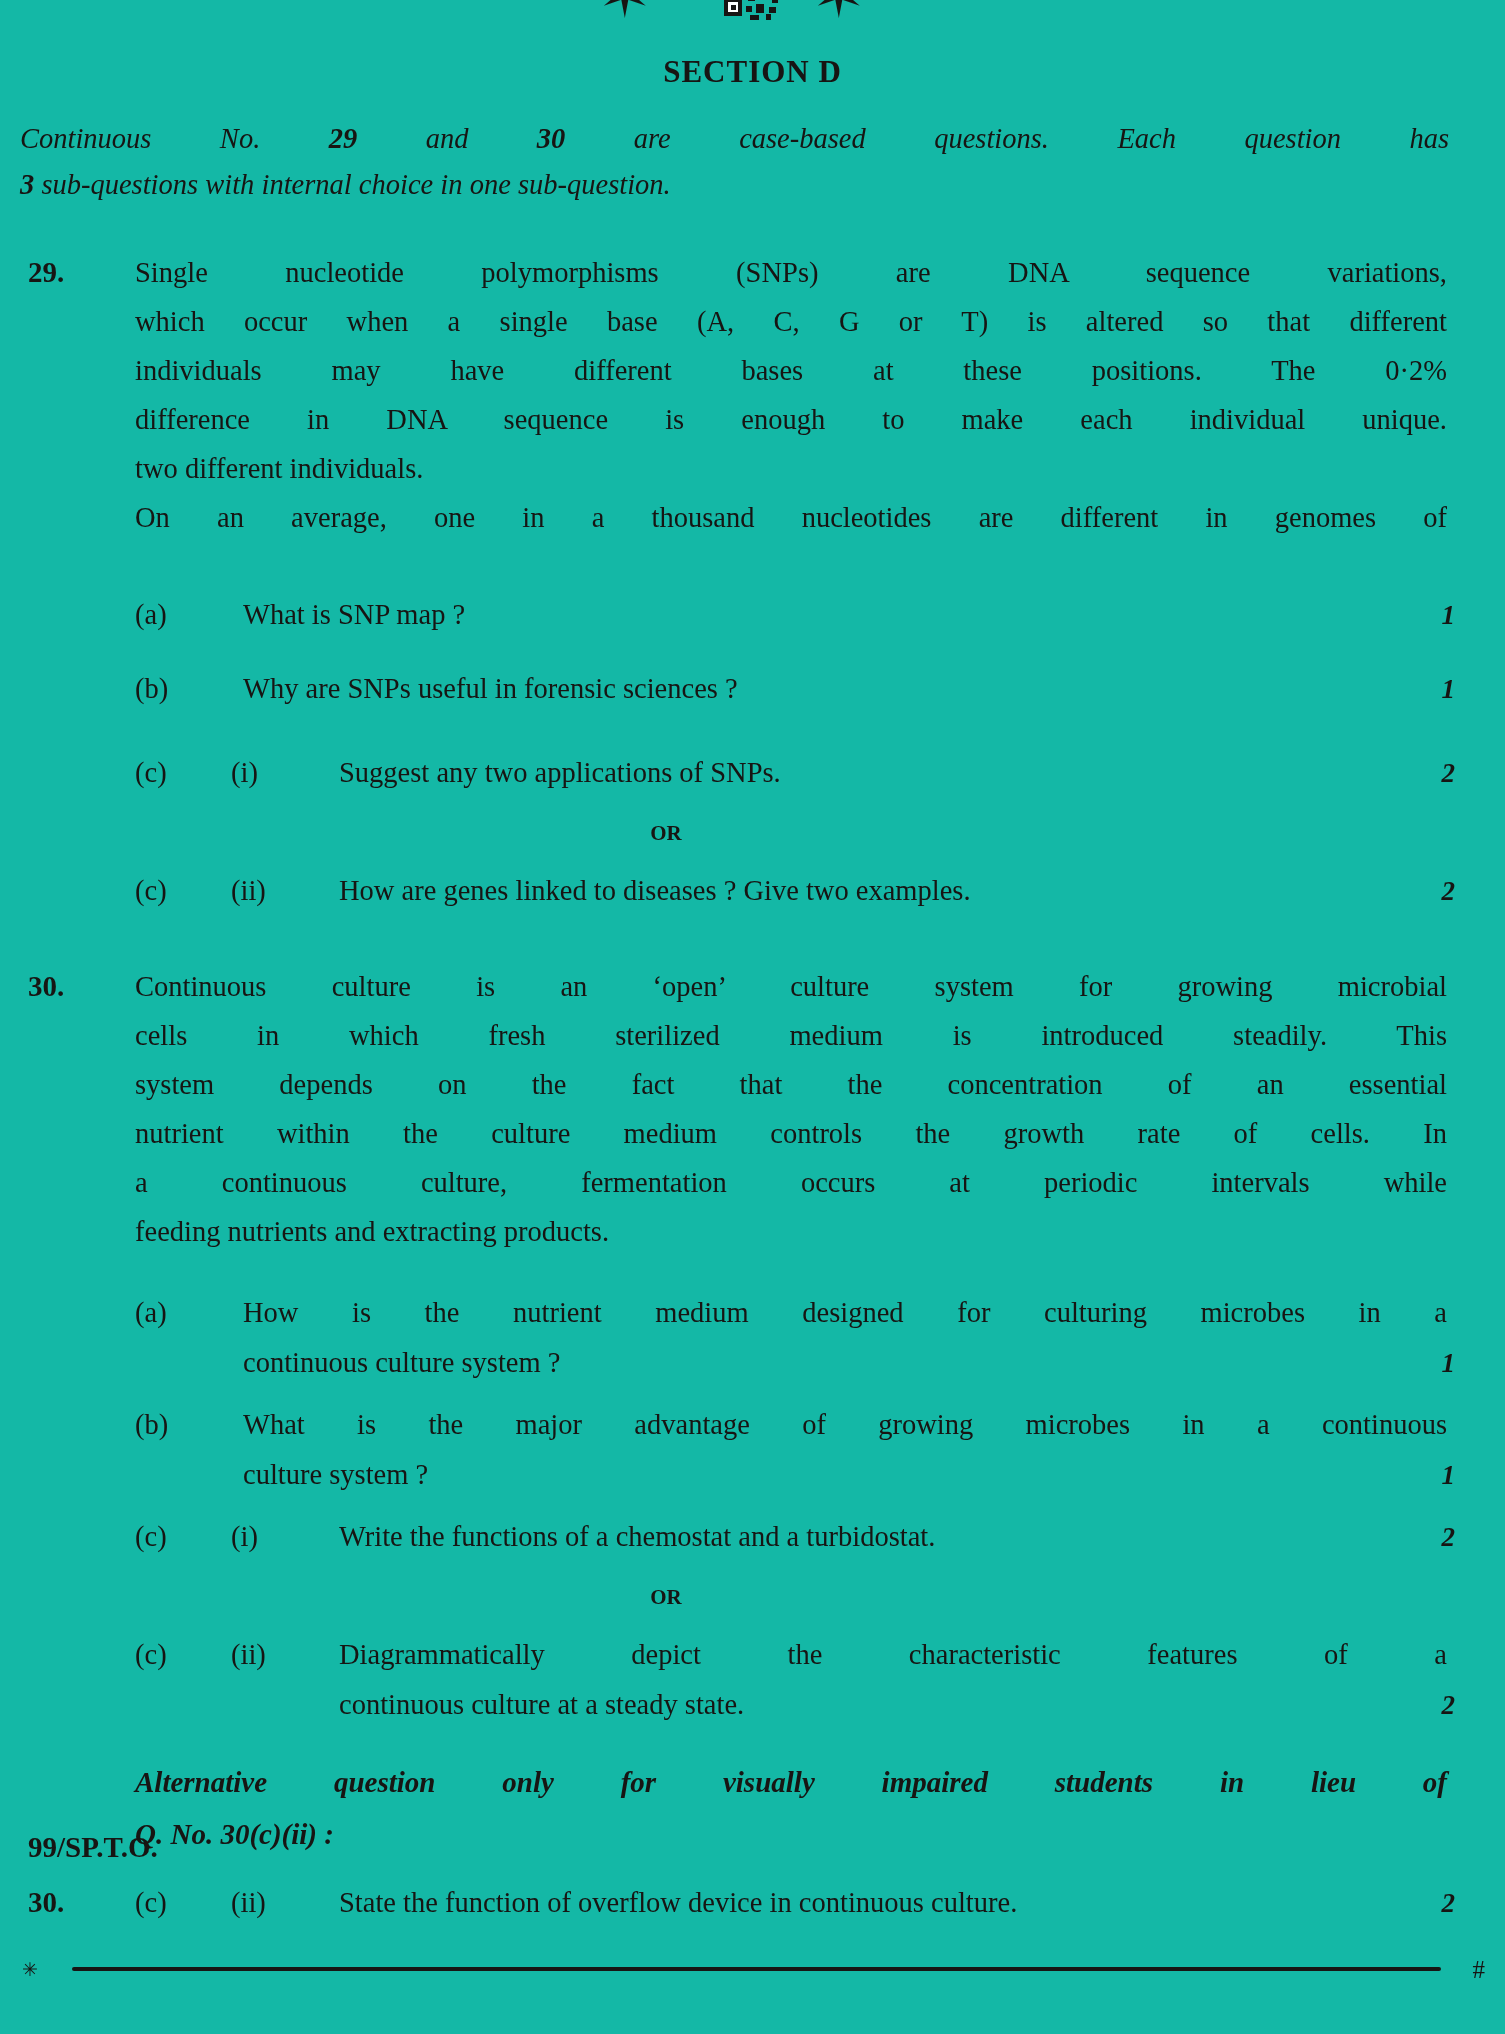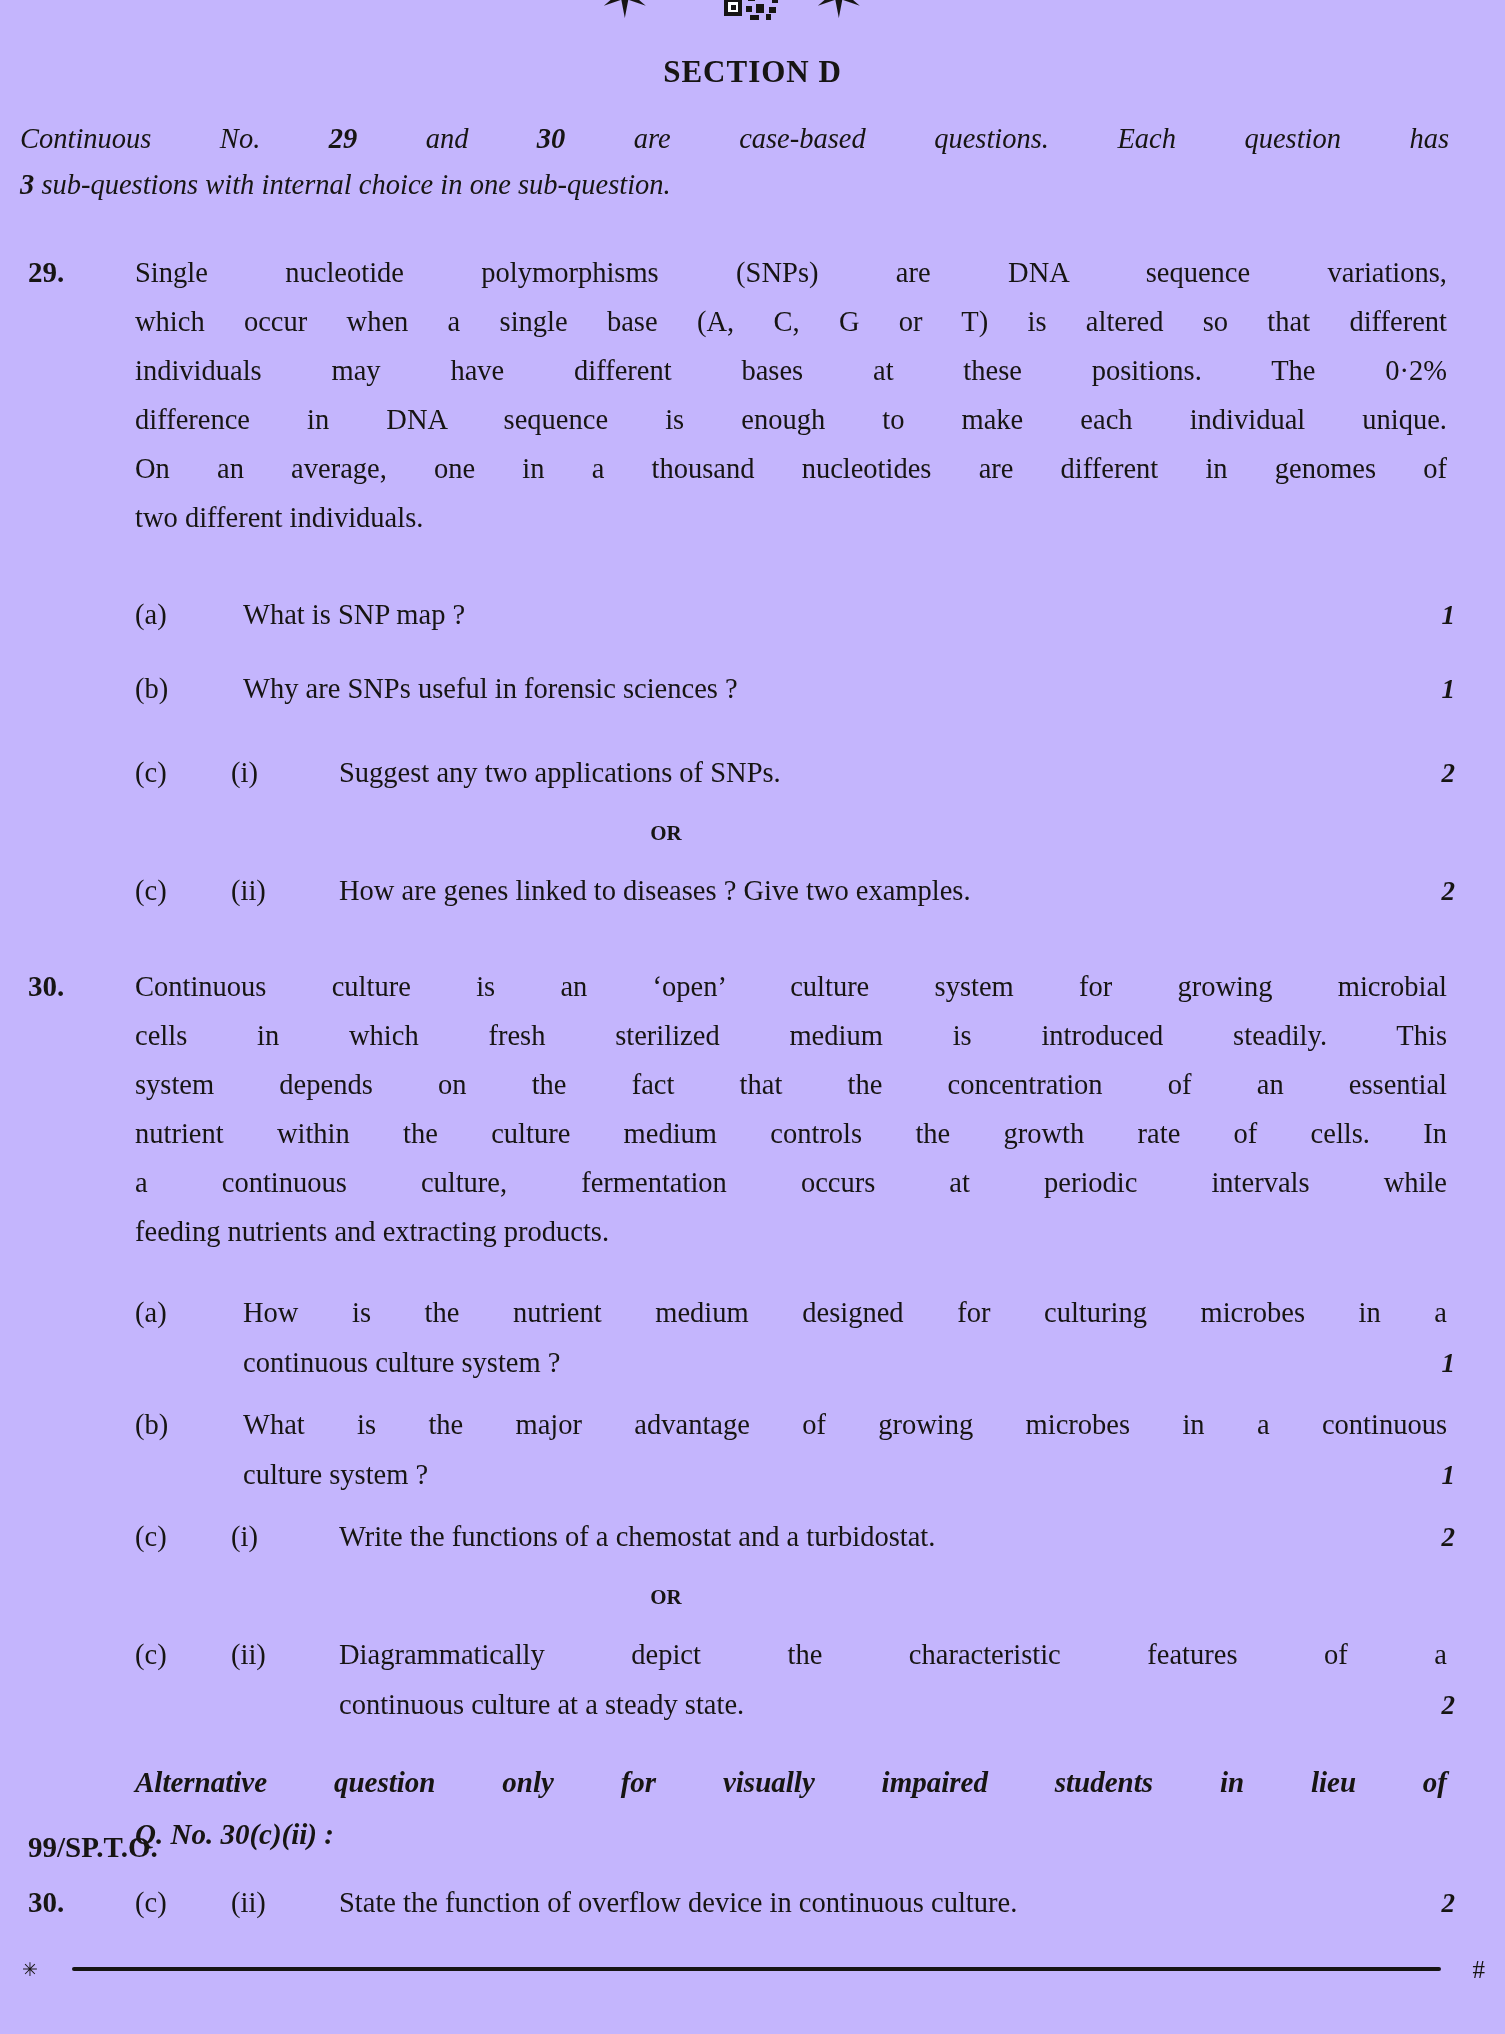--- a/index.html
+++ b/index.html
@@ -1,17 +1,17 @@
 <!DOCTYPE html>
 <html><head>
 <meta charset="utf-8">
 <style>
   html,body{margin:0;padding:0;background:#ffffff;}
   .page{
-    position:relative;width:1505px;height:2034px;background:#c4b5fd;
+    position:relative;width:1505px;height:2034px;background:#14b8a6;
     font-family:"Liberation Serif",serif;color:#171513;overflow:hidden;
   }
   
   .orn-strip{position:relative;height:40px;overflow:hidden;}
   .orn{position:absolute;color:#171513;}
   .star{top:-36px;font-size:64px;line-height:1;}
   .star1{left:598px;}
   .star2{left:812px;}
   .qr{top:-22px;left:722px;}
   
@@ -85,22 +85,22 @@
     <div><span class="b">3</span> <span>sub-questions with internal choice in one sub-question.</span></div>
   </div>
 
   <div class="q">
     <div class="qnum">29.</div>
     <div class="qbody">
       <div class="bline j">Single nucleotide polymorphisms (SNPs) are DNA sequence variations,</div>
       <div class="bline j">which occur when a single base (A, C, G or T) is altered so that different</div>
       <div class="bline j">individuals may have different bases at these positions. The 0·2%</div>
       <div class="bline j">difference in DNA sequence is enough to make each individual unique.</div>
+      <div class="bline">two different individuals.</div>
       <div class="bline j">On an average, one in a thousand nucleotides are different in genomes of</div>
-      <div class="bline">two different individuals.</div>
 
       <div class="sub s1">
         <span class="slabel">(a)</span>
         <span class="stext"><span class="line">What is SNP map ?</span></span>
         <span class="smarks">1</span>
       </div>
 
       <div class="sub s2">
         <span class="slabel">(b)</span>
         <span class="stext"><span class="line">Why are SNPs useful in forensic sciences ?</span></span>

